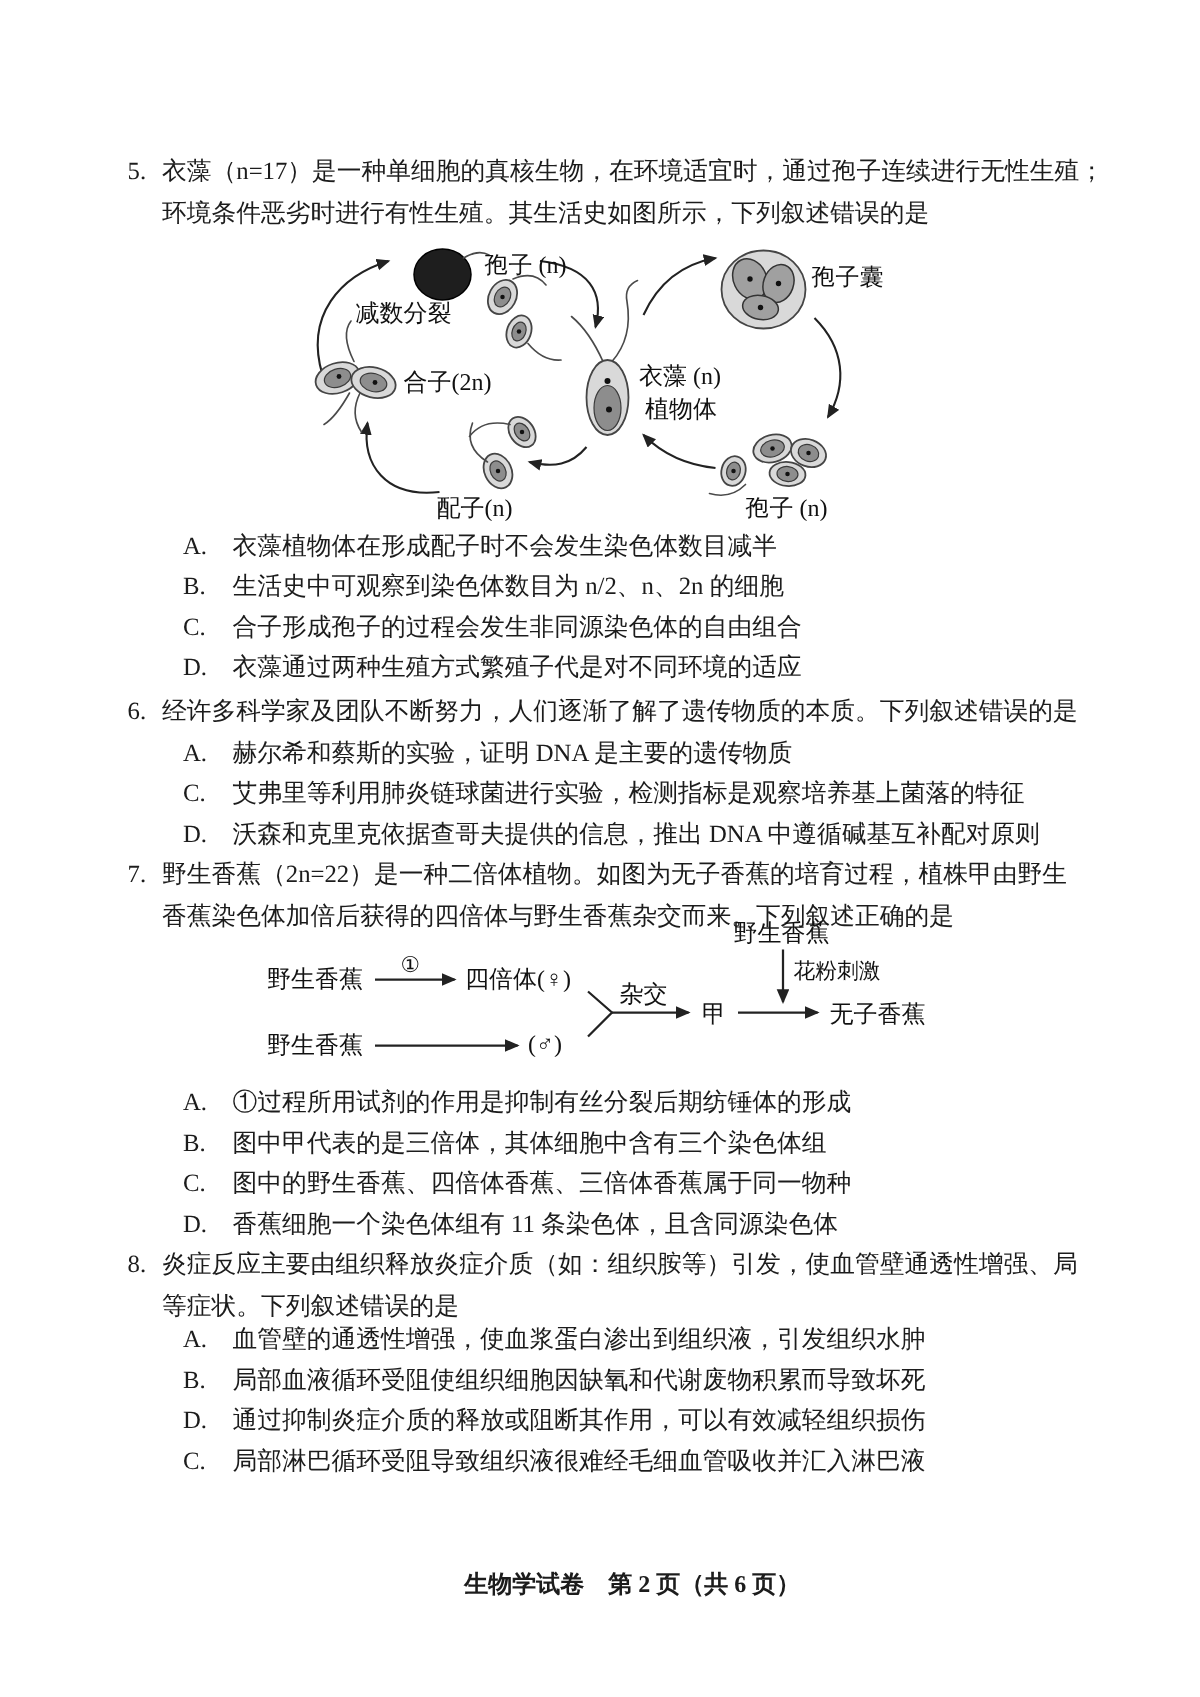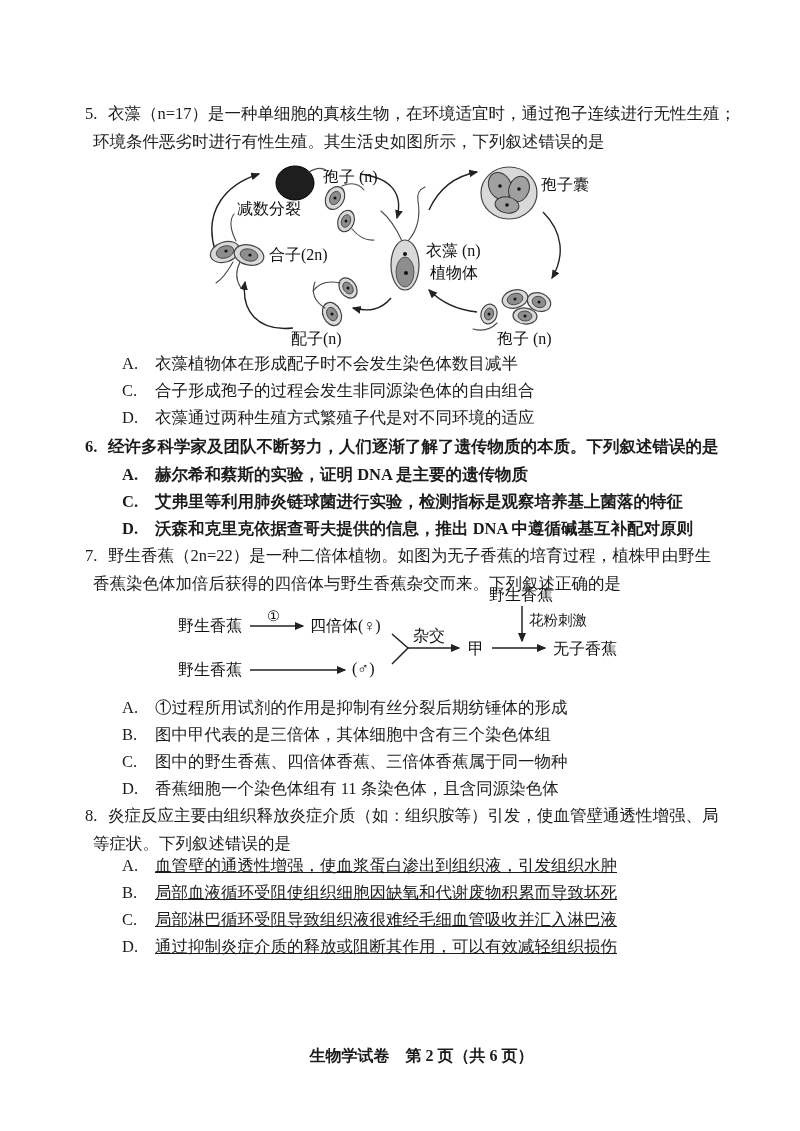--- a/index.html
+++ b/index.html
@@ -7,29 +7,29 @@
     position:relative;
     width:800px; height:1131px;
     background:#ffffff;
     font-family:"Liberation Serif","DejaVu Serif",serif;
     font-size:16.5px;
     color:#1c1c1c;
     overflow:hidden;
   }
   .content { position:absolute; left:85px; top:0; width:680px; }
   .stem-line { line-height:28px; white-space:nowrap; }
-  .stem-line.cont { margin-left:8px; }
+  .stem-line.cont { margin-left:23px; }
   .qnum { display:inline-block; width:23px; }
   .option { line-height:27px; margin-left:37px; white-space:nowrap; }
   .opt-label { display:inline-block; width:33px; }
   .q5 { margin-top:100px; }
   .fig5 { display:block; margin-left:60px; margin-top:4px; }
-  .q6 { margin-top:2px;font-weight:bold; }
+  .q6 { margin-top:2px; }
   .fig7 { display:block; margin-left:55px; margin-top:-12px; }
-  .q8-options { margin-top:-6px;text-decoration:underline; }
+  .q8-options { margin-top:-6px; }
   .footer {
     position:absolute; left:0; top:1046px; width:800px;
     text-align:center; font-weight:bold; font-size:16px;
     padding-left:43px; box-sizing:border-box;
   }
   svg text { font-family:"Liberation Serif","DejaVu Serif",serif; font-size:16px; fill:#111; }
   svg text.small { font-size:14.5px; }
   .cellbody { fill:#d9d9d9; stroke:#454545; stroke-width:1.2; }
   .cellin   { fill:#8d8d8d; stroke:#3a3a3a; stroke-width:0.8; }
   .cellin2  { fill:#a0a0a0; stroke:#333333; stroke-width:1; }
@@ -145,20 +145,21 @@
         <text x="92" y="54">减数分裂</text>
         <text x="124" y="100">合子(2n)</text>
         <text x="281" y="96">衣藻 (n)</text>
         <text x="285" y="118">植物体</text>
         <text x="396" y="30">孢子囊</text>
         <text x="146" y="184">配子(n)</text>
         <text x="352" y="184">孢子 (n)</text>
       </svg>
 
       <div class="option"><span class="opt-label">A.</span><span>衣藻植物体在形成配子时不会发生染色体数目减半</span></div>
+      <div class="option"><span class="opt-label">B.</span><span>生活史中可观察到染色体数目为 n/2、n、2n 的细胞</span></div>
       <div class="option"><span class="opt-label">C.</span><span>合子形成孢子的过程会发生非同源染色体的自由组合</span></div>
       <div class="option"><span class="opt-label">D.</span><span>衣藻通过两种生殖方式繁殖子代是对不同环境的适应</span></div>
     </section>
 
     <section class="q6">
       <div class="stem-line">
         <span class="qnum">6.</span><span>经许多科学家及团队不断努力，人们逐渐了解了遗传物质的本质。下列叙述错误的是</span>
       </div>
       <div class="option"><span class="opt-label">A.</span><span>赫尔希和蔡斯的实验，证明 DNA 是主要的遗传物质</span></div>
       <div class="option"><span class="opt-label">C.</span><span>艾弗里等利用肺炎链球菌进行实验，检测指标是观察培养基上菌落的特征</span></div>
@@ -199,20 +200,20 @@
     </section>
 
     <section class="q8">
       <div class="stem-line">
         <span class="qnum">8.</span><span>炎症反应主要由组织释放炎症介质（如：组织胺等）引发，使血管壁通透性增强、局</span>
       </div>
       <div class="stem-line cont">等症状。下列叙述错误的是</div>
       <div class="q8-options">
         <div class="option"><span class="opt-label">A.</span><span>血管壁的通透性增强，使血浆蛋白渗出到组织液，引发组织水肿</span></div>
         <div class="option"><span class="opt-label">B.</span><span>局部血液循环受阻使组织细胞因缺氧和代谢废物积累而导致坏死</span></div>
+        <div class="option"><span class="opt-label">D.</span><span>通过抑制炎症介质的释放或阻断其作用，可以有效减轻组织损伤</span></div>
         <div class="option"><span class="opt-label">C.</span><span>局部淋巴循环受阻导致组织液很难经毛细血管吸收并汇入淋巴液</span></div>
-        <div class="option"><span class="opt-label">D.</span><span>通过抑制炎症介质的释放或阻断其作用，可以有效减轻组织损伤</span></div>
       </div>
     </section>
   </div>
 
   <div class="footer">生物学试卷　第 2 页（共 6 页）</div>
 </div>
 
 </body></html>

